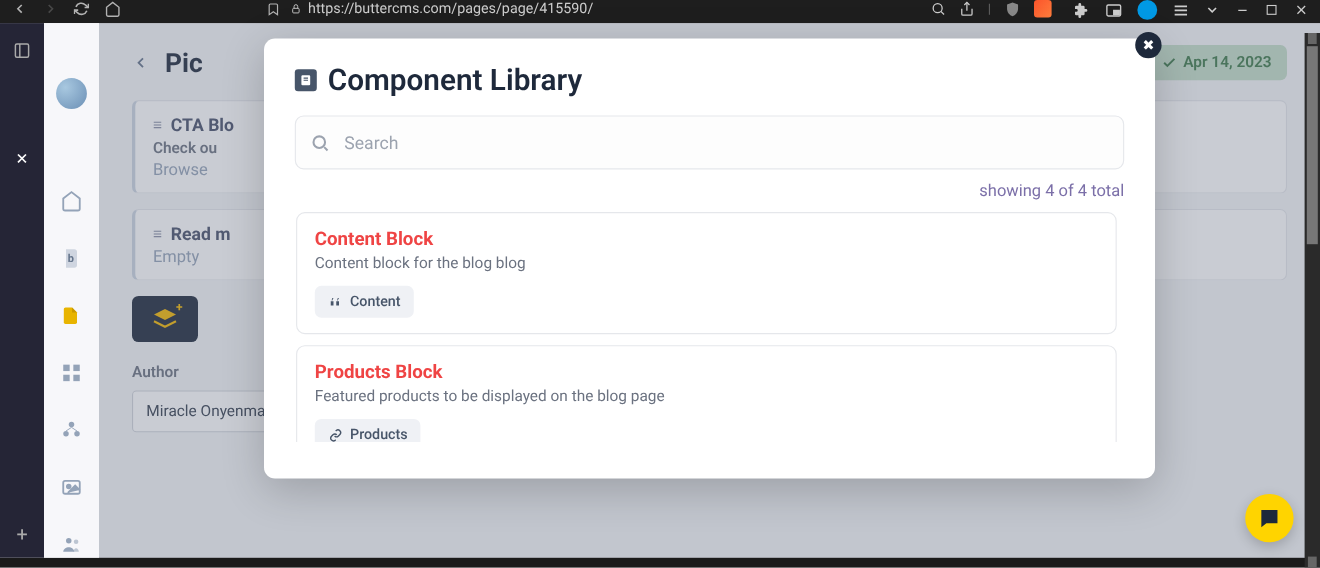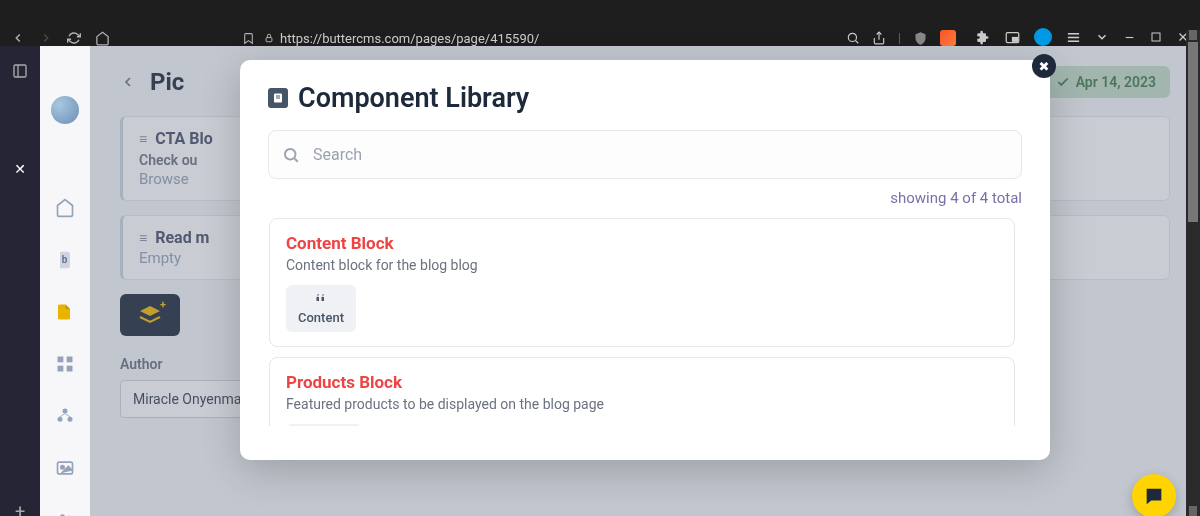--- a/index.html
+++ b/index.html
@@ -1,18 +1,18 @@
 <!DOCTYPE html>
 <html><head>
 <meta charset="utf-8">
 <style>
 * { margin: 0; padding: 0; box-sizing: border-box; font-family: -apple-system, BlinkMacSystemFont, "Segoe UI", Roboto, sans-serif; }
 body { width: 1200px; height: 516px; background: #1a1a1a; overflow: hidden; position: relative; }
 
-.browser-top { height: 46px; background: #1e1e1e; display: flex; align-items: flex-end; color: #ccc; font-size: 12px; }
+.browser-top { height: 21px; background: #1e1e1e; display: flex; align-items: flex-start; color: #ccc; font-size: 12px; }
 .nav-controls { display: flex; align-items: center; gap: 12px; padding: 0 10px; }
 .nav-icon { width: 16px; height: 16px; display: flex; align-items: center; justify-content: center; opacity: 0.85; }
 .url-section { flex: 1; display: flex; align-items: center; gap: 8px; margin-left: 120px; }
 .url-bar { display: flex; align-items: center; gap: 6px; color: #ccc; font-size: 13px; }
 .lock-icon { width: 10px; height: 10px; }
 .right-controls { display: flex; align-items: center; gap: 14px; padding: 0 10px; }
 .brave-icon { width: 16px; height: 16px; background: linear-gradient(135deg, #fb542b, #ff7e3d); border-radius: 3px; }
 .ext-icon { width: 18px; height: 18px; background: #0099e5; border-radius: 50%; }
 
 .app-body { position: relative; height: calc(516px - 30px); display: flex; background: #f5f6f8; }
@@ -62,21 +62,21 @@
 
 .showing-text { text-align: right; color: #7b6fa8; font-size: 15px; margin-bottom: 10px; }
 
 .component-list { height: 210px; overflow-y: auto; border: 1px solid transparent; }
 .component-list::-webkit-scrollbar { width: 14px; }
 .component-list::-webkit-scrollbar-track { background: #f1f1f1; border-radius: 2px; }
 .component-list::-webkit-scrollbar-thumb { background: #c4c4c4; border-radius: 2px; }
 .comp-item { border: 1px solid #e5e7eb; border-radius: 8px; padding: 14px 16px; margin-bottom: 10px; margin-right: 6px; }
 .comp-name { color: #ef4444; font-size: 17px; font-weight: 700; margin-bottom: 4px; }
 .comp-desc { color: #6b7280; font-size: 14px; margin-bottom: 12px; }
-.comp-chip { display: inline-flex; align-items: center; gap: 6px; background: #eff1f5; color: #475569; padding: 7px 12px; border-radius: 6px; font-size: 13px; font-weight: 500; flex-direction: column; }
+.comp-chip { display: inline-flex; align-items: center; gap: 6px; background: #eff1f5; color: #475569; padding: 7px 12px; border-radius: 6px; font-size: 13px; font-weight: 500; }
 
 .intercom-btn { position: absolute; bottom: 14px; right: 24px; width: 44px; height: 44px; background: #ffd400; border-radius: 50%; display: flex; align-items: center; justify-content: center; box-shadow: 0 4px 12px rgba(0,0,0,0.2); }
 
 .right-scrollbar { position: absolute; right: 0; top: 30px; bottom: 0; width: 14px; background: #2a2a2a; }
 .right-scrollbar::before { content:""; position: absolute; top: 0; left: 3px; width: 8px; height: 10px; background: #666;}
 .right-scrollbar::after { content:""; position: absolute; bottom: 0; left: 3px; width: 8px; height: 10px; background: #666;}
 .scroll-thumb { position: absolute; top: 12px; left: 2px; width: 10px; height: 180px; background: #777; }
 
 svg { display: block; }
 </style>

